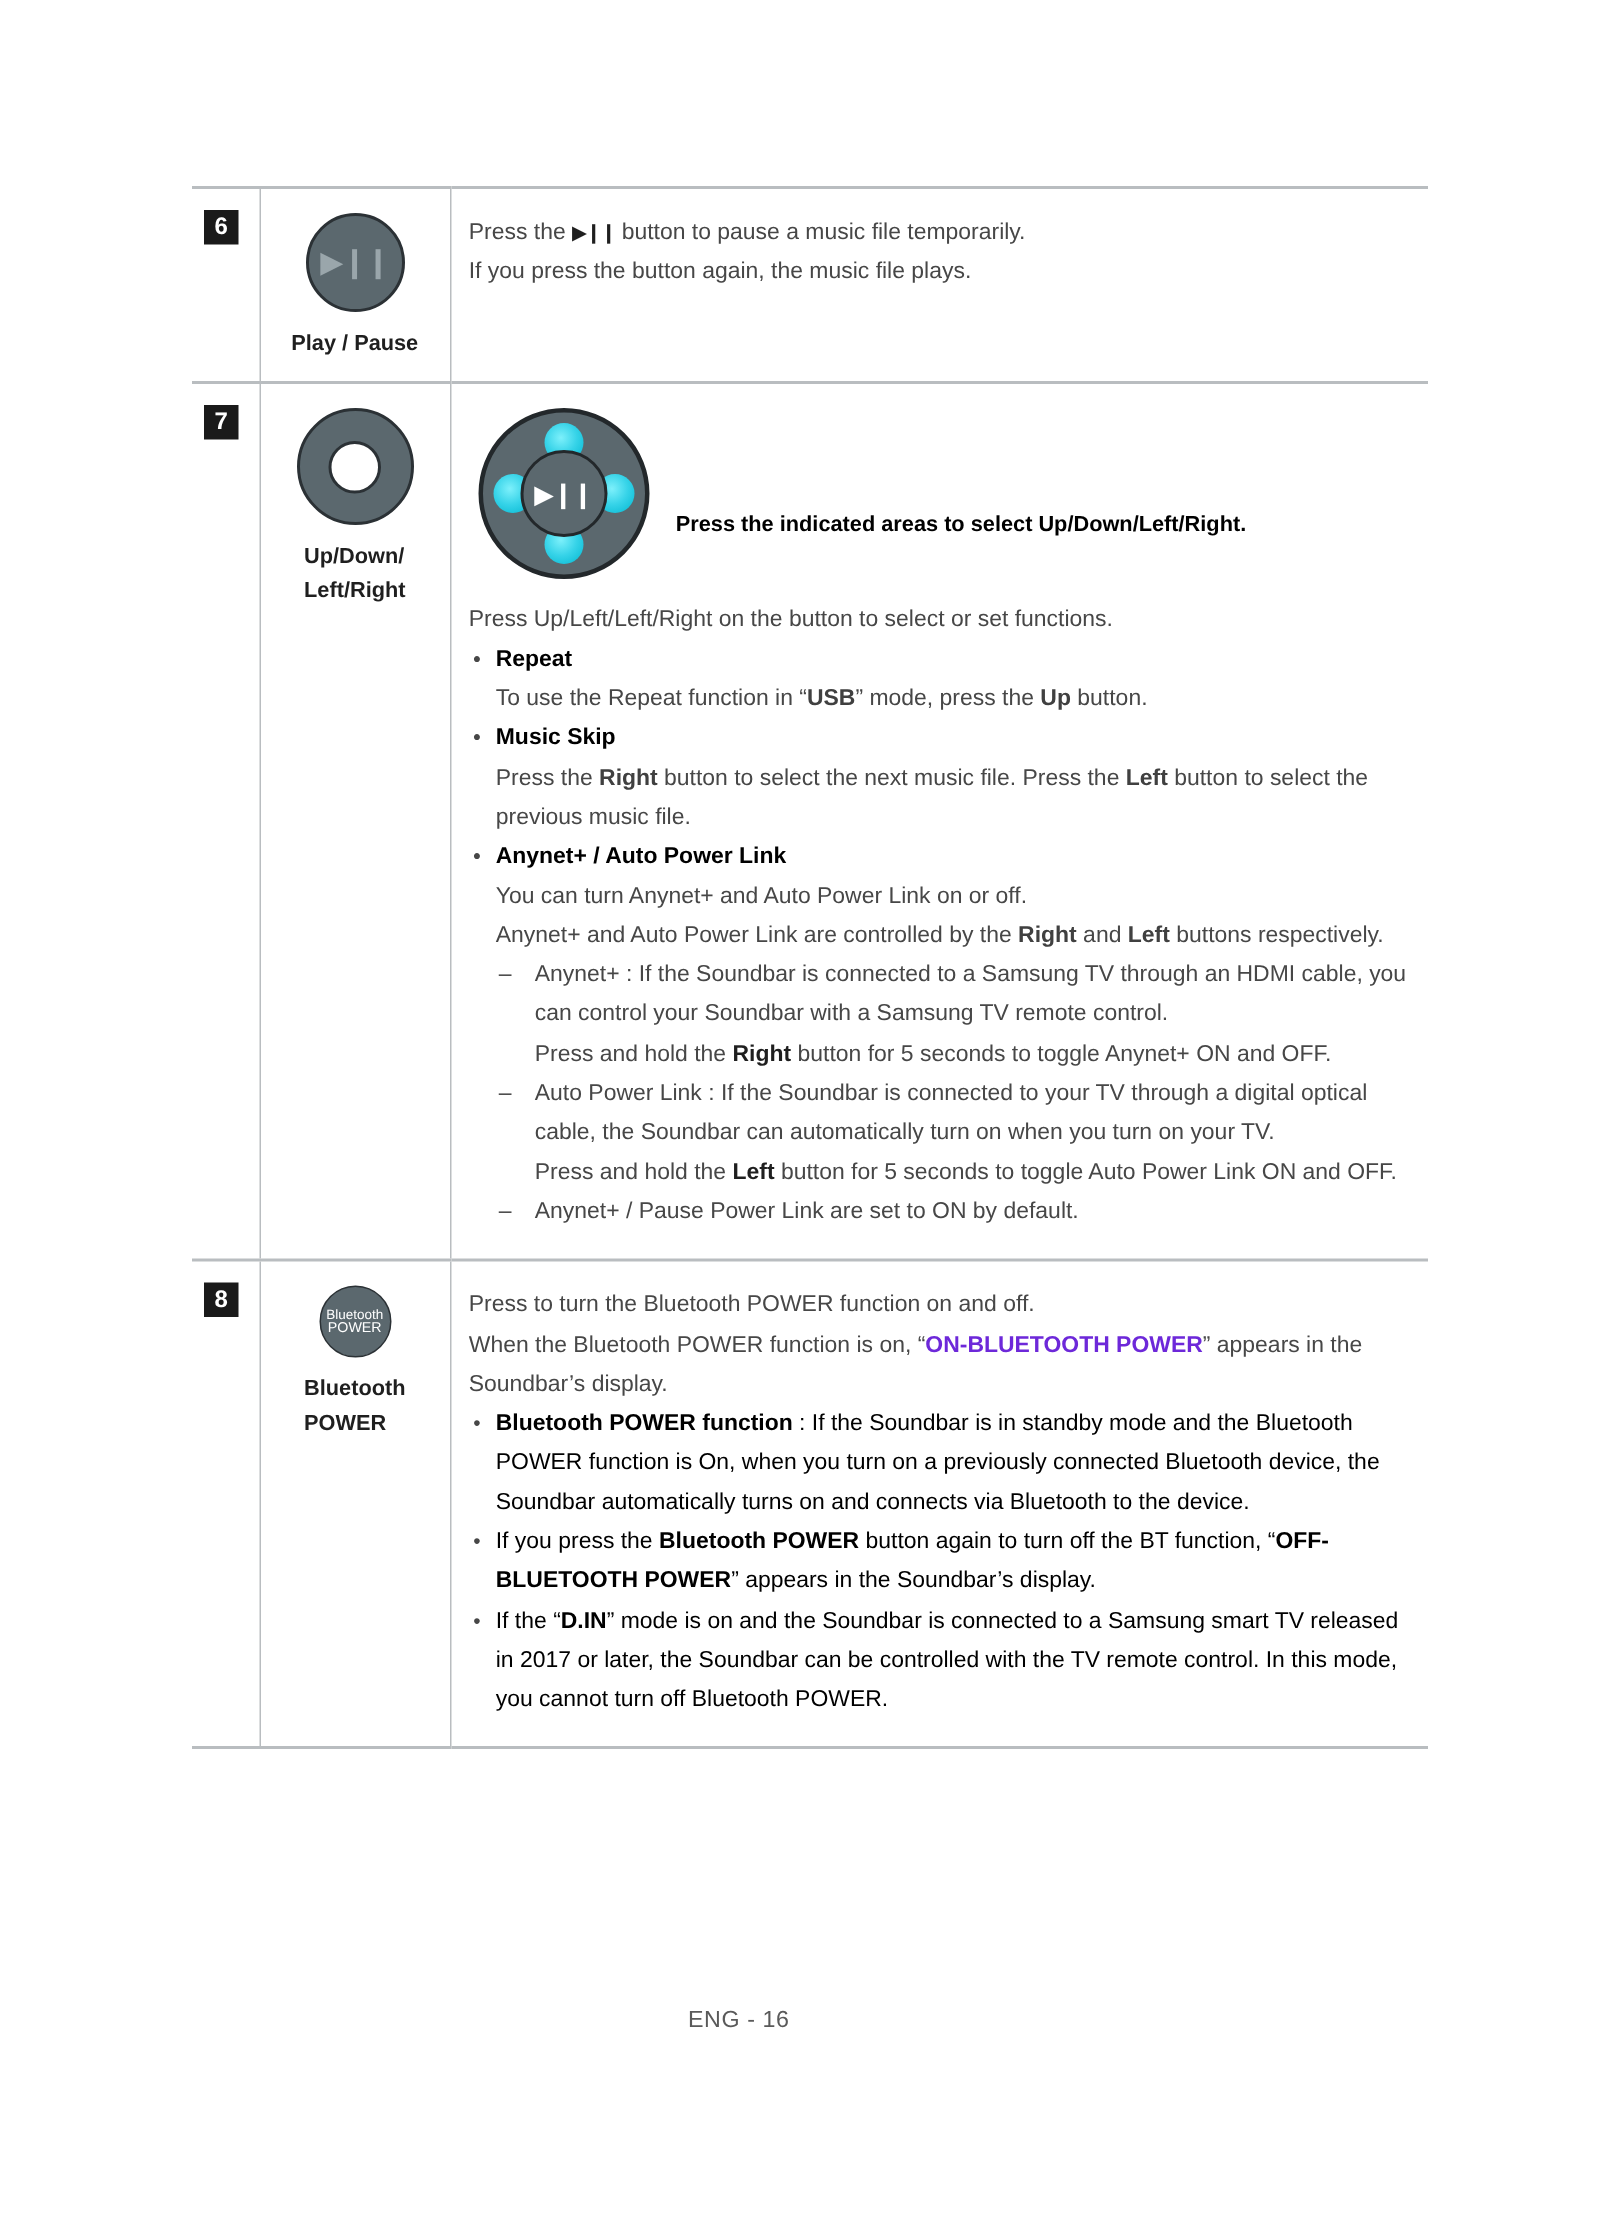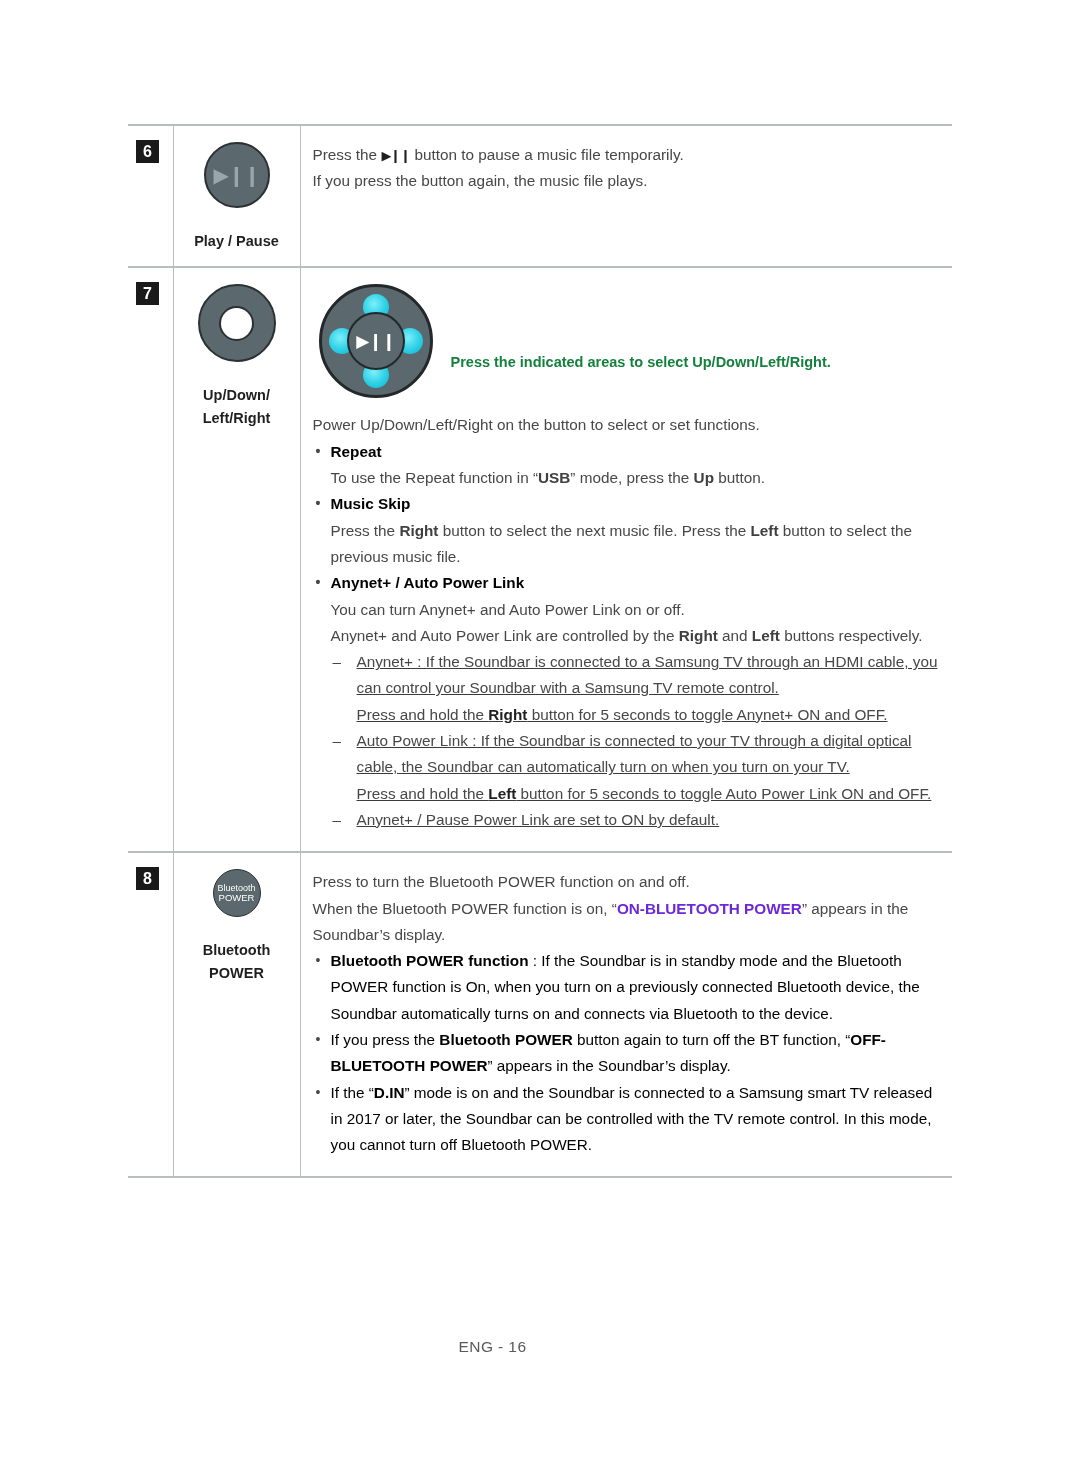--- a/index.html
+++ b/index.html
@@ -107,25 +107,25 @@
     border: 1.5px solid #2b3135;
     display: flex; flex-direction: column;
     align-items: center; justify-content: center;
     color: #ffffff;
     line-height: 1.12;
   }
   .bt-btn .bt-l1 { font-size: 9px; }
   .bt-btn .bt-l2 { font-size: 9.5px; }
 
   .icon-caption {
-    margin-top: 22px;
+    margin-top: 10px;
     font-size: 14.5px;
     font-weight: bold;
     color: #1f1f1f;
-    text-align: center;
+    text-align: left;
     line-height: 1.55;
   }
 
   
   .dpad-row {
     display: flex;
     align-items: flex-start;
     gap: 18px;
     margin-bottom: 14px;
   }
@@ -160,21 +160,21 @@
     z-index: 2;
   }
   .dpad .dot.up    { top: 7px;  left: 50%; transform: translateX(-50%); }
   .dpad .dot.down  { bottom: 7px; left: 50%; transform: translateX(-50%); }
   .dpad .dot.left  { left: 7px;  top: 50%; transform: translateY(-50%); }
   .dpad .dot.right { right: 7px; top: 50%; transform: translateY(-50%); }
 
   .dpad-note {
     font-size: 14.5px;
     font-weight: bold;
-    color: #15803d;
+    color: #000000;
     padding-top: 68px;
     line-height: 1.5;
   }
 
   
   .body-line {
     font-size: 15.3px;
     line-height: 1.72;
     color: #474747;
   }
@@ -200,21 +200,21 @@
     color: #1f1f1f;
   }
   .sub-text {
     padding-left: 18px;
     font-size: 15.3px;
     line-height: 1.72;
     color: #474747;
   }
   .sub-text b { color: #404040; font-weight: bold; }
 
-  ul.dashes { list-style: none; margin: 0; padding: 0 0 0 18px; text-decoration: underline; }
+  ul.dashes { list-style: none; margin: 0; padding: 0 0 0 18px; }
   ul.dashes > li {
     position: relative;
     padding-left: 26px;
     font-size: 15.3px;
     line-height: 1.72;
     color: #474747;
   }
   ul.dashes > li::before {
     content: "\2013";
     position: absolute;
@@ -287,21 +287,21 @@
               <span class="dot right"></span>
               <span class="dot down"></span>
               <span class="dot left"></span>
               <span class="inner">
                 <span class="pp-glyph">▶❙❙</span>
               </span>
             </div>
             <div class="dpad-note">Press the indicated areas to select Up/Down/Left/Right.</div>
           </div>
 
-          <div class="body-line">Power Up/Down/Left/Right on the button to select or set functions.</div>
+          <div class="body-line">Press Up/Left/Left/Right on the button to select or set functions.</div>
 
           <ul class="bullets">
 
             <li class="bullet-head">Repeat</li>
             <div class="sub-text">
               To use the Repeat function in “<b>USB</b>” mode, press the <b>Up</b> button.
             </div>
 
             <li class="bullet-head">Music Skip</li>
             <div class="sub-text">

